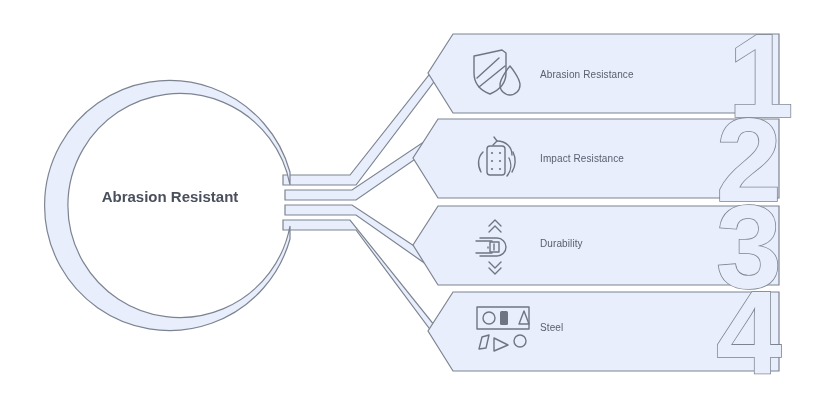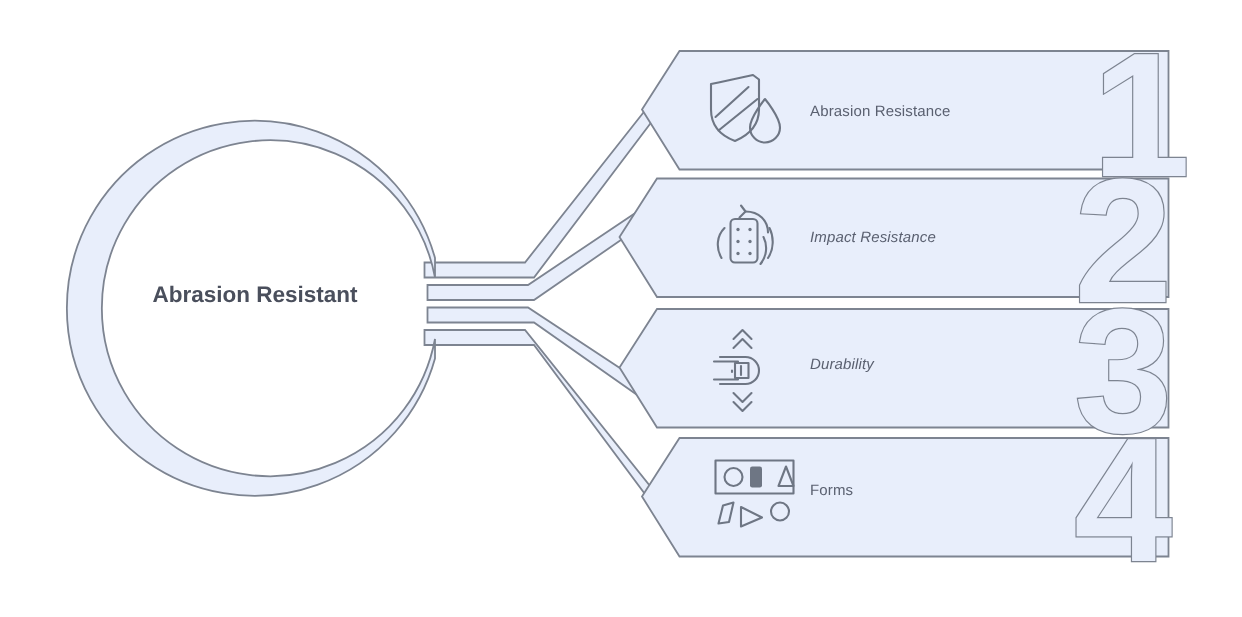--- a/index.html
+++ b/index.html
@@ -145,17 +145,17 @@
       <path class="ic" d="M 494 338 L 508 345 L 494 351 Z"></path>
       <circle class="ic" cx="520" cy="341" r="6"></circle>
     </g>
   </svg>
 
   <div class="hub-title" style="top:187px;">
     <div>Abrasion Resistant</div>
   </div>
 
   <div class="panel-label" style="top:69px;">Abrasion Resistance</div>
-  <div class="panel-label" style="top:153px;font-style:italic;">Impact Resistance</div>
-  <div class="panel-label" style="top:238px;font-style:italic;">Durability</div>
-  <div class="panel-label" style="top:322px;">Forms</div>
+  <div class="panel-label" style="top:153px;">Impact Resistance</div>
+  <div class="panel-label" style="top:238px;">Durability</div>
+  <div class="panel-label" style="top:322px;">Steel</div>
 
 </div>
 
 </body></html>

